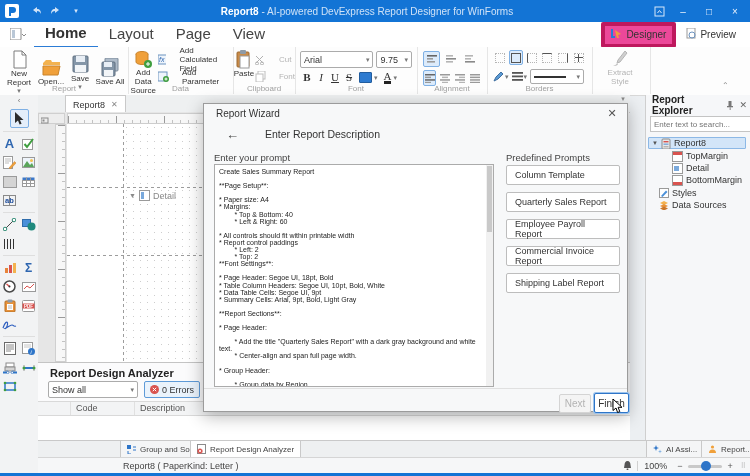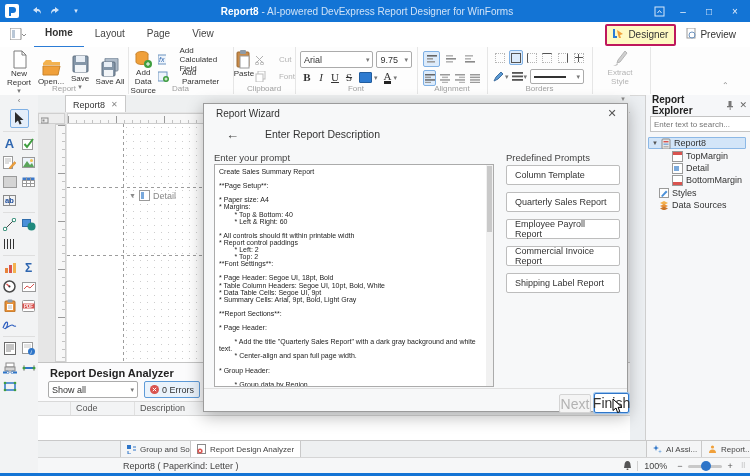--- a/index.html
+++ b/index.html
@@ -7,24 +7,24 @@
        font-family:"Liberation Sans",sans-serif;font-size:11px;color:#333;-webkit-font-smoothing:antialiased}
   .abs{position:absolute}
   .flex{display:flex;align-items:center}
   
   .titlebar{left:0;top:0;width:750px;height:22px;background:#1374d5;color:#fff}
   .title-text{font-size:10px;white-space:nowrap}
   .winbtn{width:18px;height:16px;display:flex;align-items:center;justify-content:center;font-size:10px;color:#eaf2fc}
   .qat-btn{width:16px;height:16px;display:flex;align-items:center;justify-content:center}
   
   .ribbontabs{left:0;top:22px;width:750px;height:25px;background:#fff;border-bottom:1px solid #e4e4e4}
-  .rtab{height:25px;line-height:24px;padding:0 11px;font-size:10px;color:#444}
+  .rtab{height:25px;line-height:24px;padding:0 11px;font-size:15px;color:#444}
   .rtab.sel{font-weight:bold;color:#333;border-bottom:2px solid #2b7cd6}
   .modebtn{height:18px;border-radius:2px;padding:0 6px;font-size:10px;color:#333;display:flex;align-items:center;gap:4px}
-  .modebtn.sel{background:#fef9c3;border:2px solid #be185d}
+  .modebtn.sel{background:#ec4899;border:4px solid #be185d}
   .ribbon{left:0;top:47px;width:750px;height:48px;background:#fdfdfd;border-bottom:1px solid #d8d8d8}
   .rgroup{position:absolute;top:0;height:47px;border-right:1px solid #e6e6e6}
   .grplabel{position:absolute;bottom:1px;left:0;right:0;text-align:center;font-size:8px;color:#a0a0a0}
   .bigbtn{display:flex;flex-direction:column;align-items:center;justify-content:flex-start;padding-top:3px;font-size:8px;color:#333;line-height:9px;text-align:center}
   .smallrow{display:flex;align-items:center;gap:13px;font-size:8px;color:#333;height:13px}
   .combo{background:#fff;border:1px solid #ababab;border-radius:2px;height:15px;display:flex;align-items:center;justify-content:space-between;padding:0 3px;font-size:9px;color:#333}
   .chev{font-size:7px;color:#777;line-height:1}
   .fsty{width:14px;height:14px;display:flex;align-items:center;justify-content:center;font-family:"Liberation Serif",serif;font-size:11px;color:#333}
   .togglebtn{border:1px solid transparent;border-radius:2px;display:flex;align-items:center;justify-content:center}
   .togglebtn.sel{background:#dcebfb;border-color:#7fb0e4}
@@ -66,21 +66,21 @@
   .searchbox{background:#fff;border:1px solid #c4c4c4;height:14px;width:95px;font-size:8px;color:#999;padding:0 3px;font-family:"Liberation Sans",sans-serif}
   .trow{position:absolute;height:12px;display:flex;align-items:center;font-size:9px;color:#333;white-space:nowrap}
   .trow.sel{background:#d3e5f8;border:1px solid #8cb8e6;border-radius:1px}
   .bandicon{width:9px;height:9px;border:1px solid #9a9a9a;background:#fff;position:relative;flex:none}
   
   .dialog{left:203px;top:103px;width:423px;height:307px;background:#f7f8f9;border:1px solid #9b9b9b;box-shadow:0 4px 16px rgba(0,0,0,.3);z-index:50}
   .dlg-title{font-size:10px;color:#333}
   .dlg-close{width:14px;height:14px;display:flex;align-items:center;justify-content:center;color:#555;font-size:11px}
   .prompt-area{background:#fff;border:1px solid #ababab;font-size:7px;line-height:7.1px;color:#222;white-space:pre-wrap;overflow:hidden;padding:3px 12px 3px 4px;box-sizing:border-box}
   .pbtn{position:absolute;left:302px;width:114px;height:20px;background:#fff;border:1px solid #bdbdbd;border-radius:2px;display:flex;align-items:center;padding:0 8px;box-sizing:border-box;font-size:9px;color:#333}
-  .navbtn{position:absolute;height:17px;border-radius:2px;display:flex;align-items:center;justify-content:center;font-size:14px}
+  .navbtn{position:absolute;height:17px;border-radius:2px;display:flex;align-items:center;justify-content:center;font-size:10px}
   .sep{background:#e0e0e0}
 </style>
 </head>
 <body>
 
 <div class="abs titlebar flex">
   <div class="qat-btn" style="margin-left:4px">
     <svg width="14" height="14">
         <rect width="14" height="14" rx="2" fill="#fff"></rect>
         <path d="M4 3 h4 a3 3 0 0 1 0 6 h-2 v3 h-2 z" fill="#1374d5"></path>

